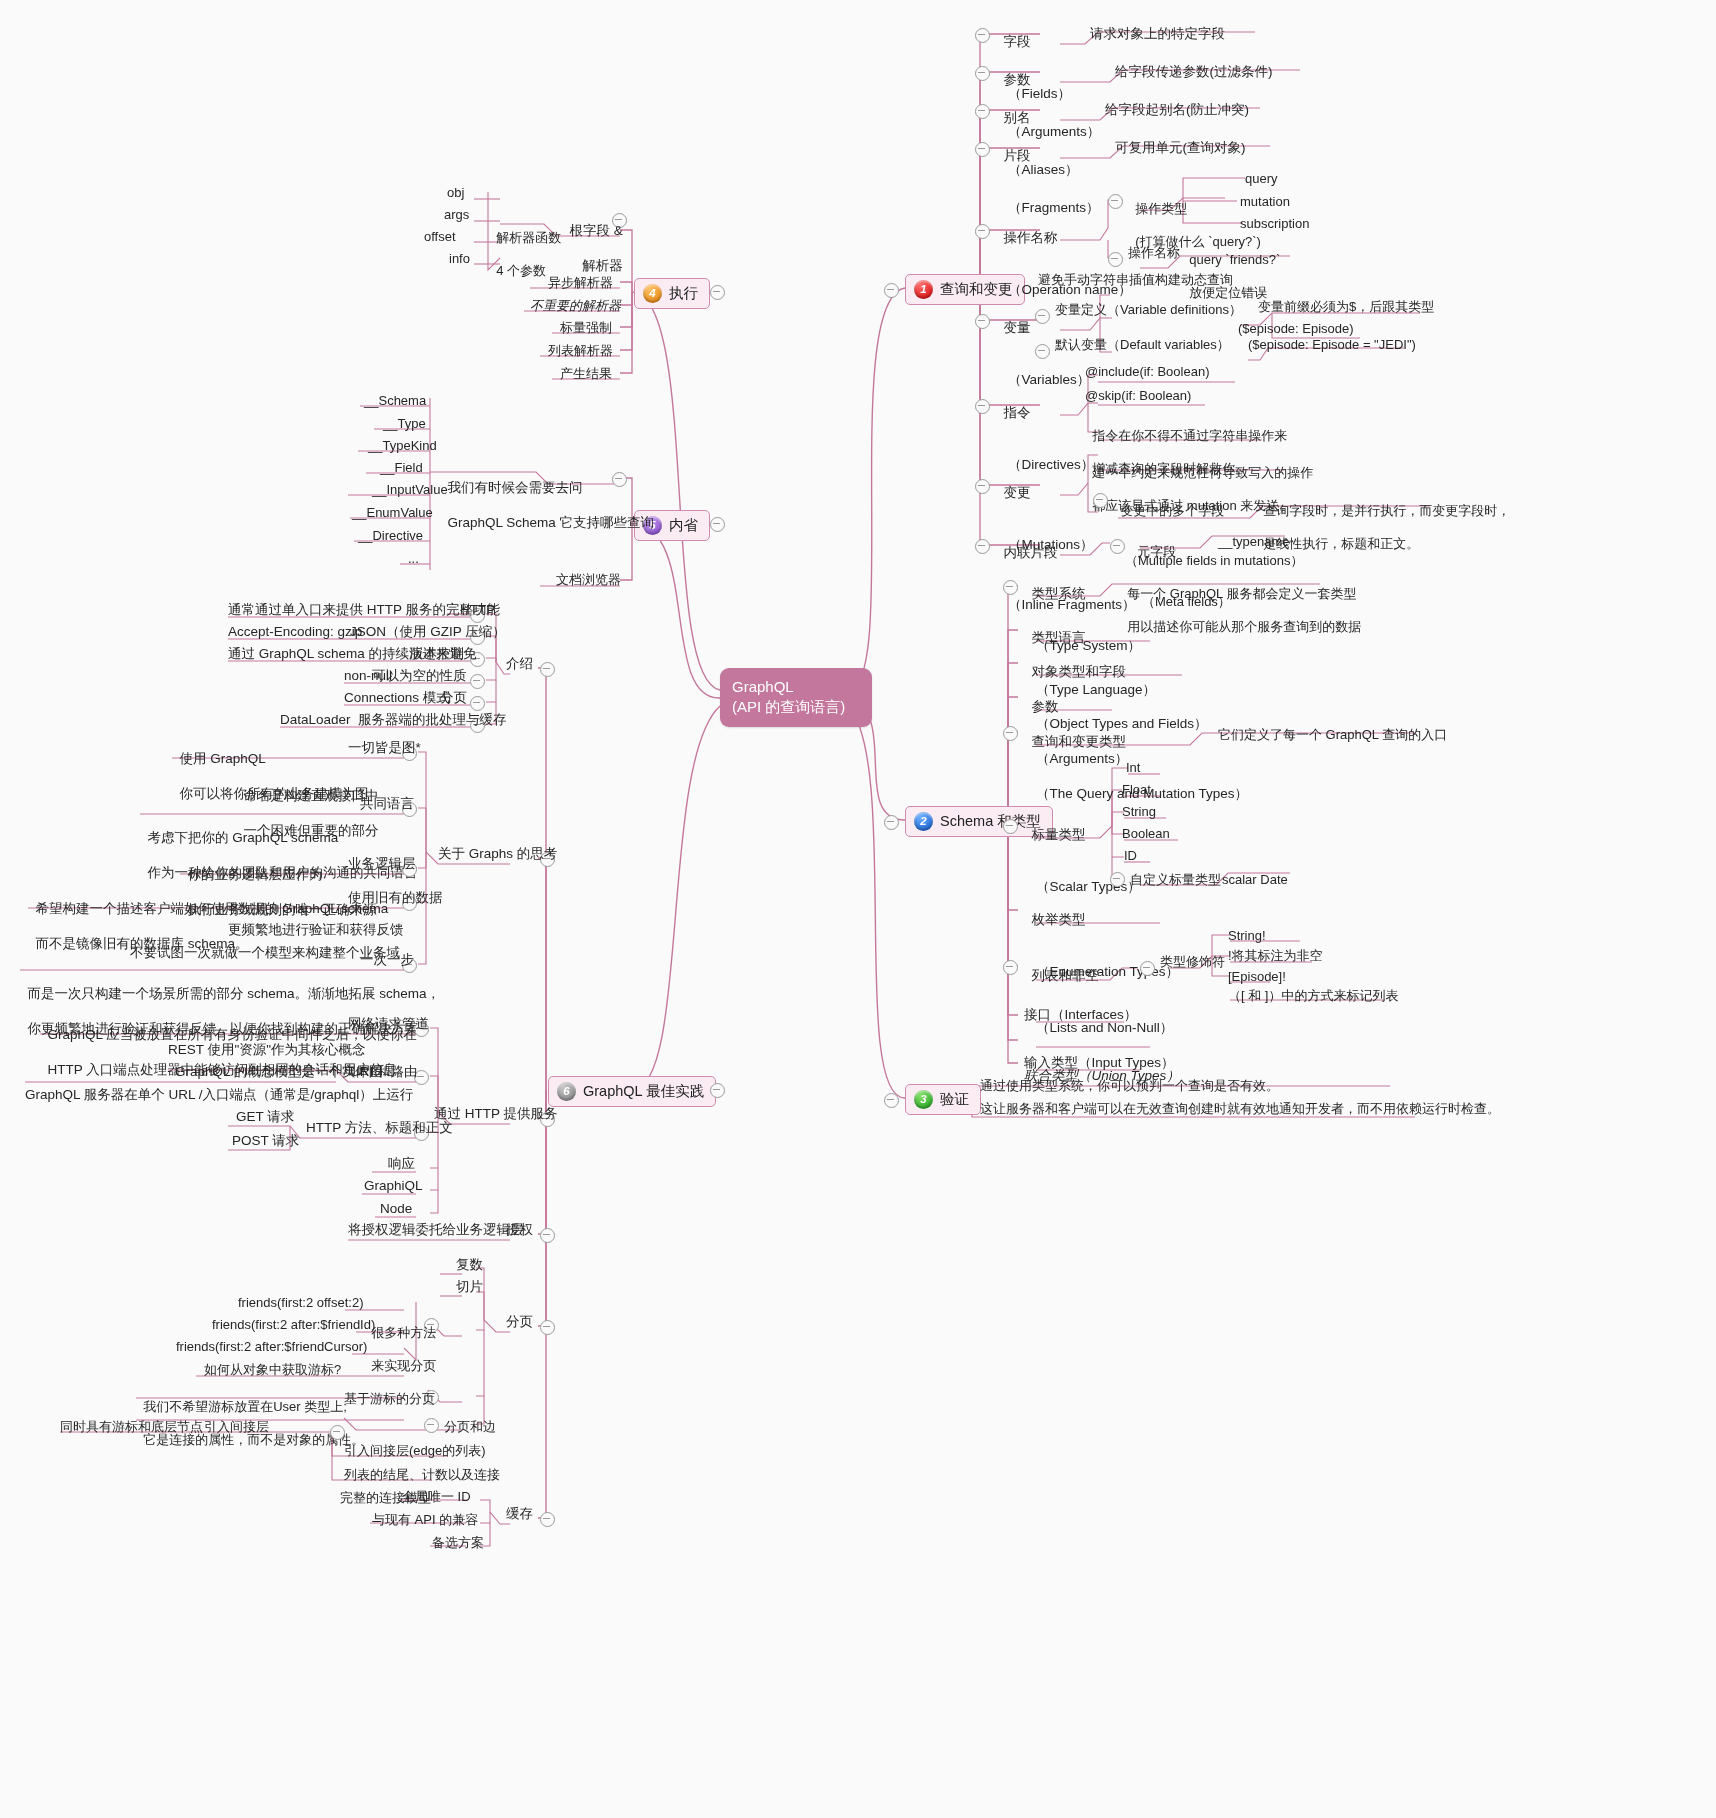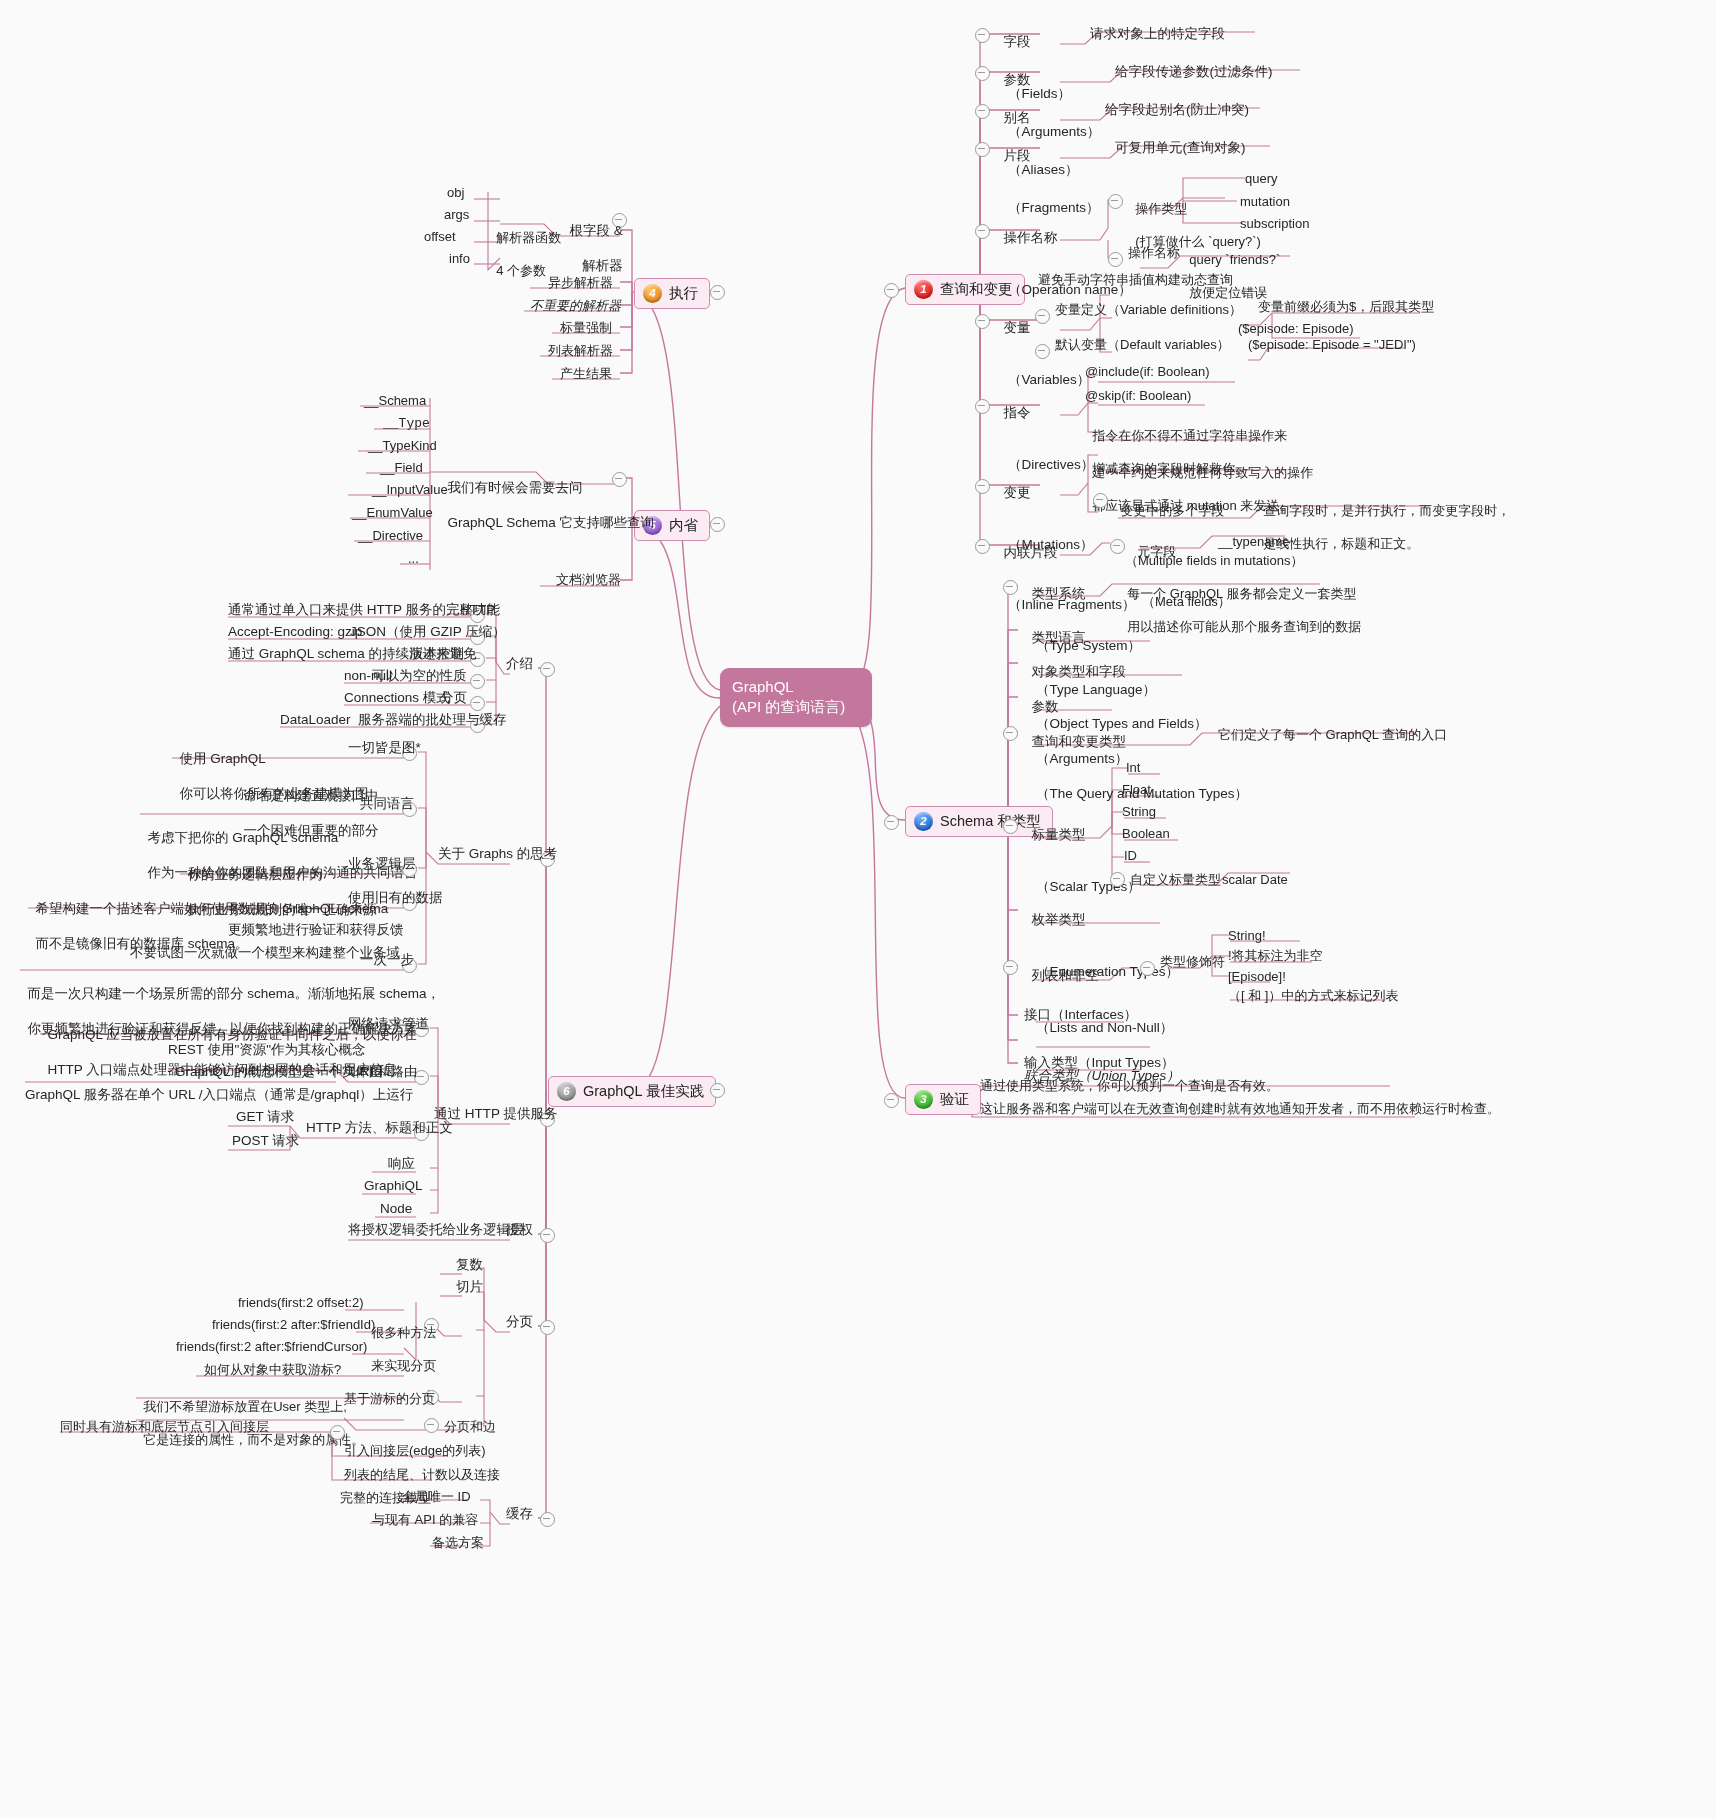--- a/index.html
+++ b/index.html
@@ -548,21 +548,21 @@
 <div class="node t2" style="left:560px;top:320px;">标量强制</div>
 <div class="node t2" style="left:548px;top:343px;">列表解析器</div>
 <div class="node t2" style="left:560px;top:366px;">产生结果</div>
 
 <div class="cc" style="left:612px;top:472px;"></div>
 <div class="node t" style="left:440px;top:462px;">
   <span>我们有时候会需要去问</span><br>
   <span>GraphQL Schema 它支持哪些查询</span>
 </div>
 <div class="node t2" style="left:364px;top:393px;">__Schema</div>
-<div class="node t2" style="left:383px;top:416px;font-family:Liberation Mono, monospace;">__Type</div>
+<div class="node t2" style="left:383px;top:416px;">__Type</div>
 <div class="node t2" style="left:368px;top:438px;">__TypeKind</div>
 <div class="node t2" style="left:380px;top:460px;">__Field</div>
 <div class="node t2" style="left:372px;top:482px;">__InputValue</div>
 <div class="node t2" style="left:352px;top:505px;">__EnumValue</div>
 <div class="node t2" style="left:358px;top:528px;">__Directive</div>
 <div class="node t2" style="left:408px;top:551px;">...</div>
 <div class="node t2" style="left:556px;top:572px;">文档浏览器</div>
 
 <div class="cc" style="left:540px;top:662px;"></div>
 <div class="node t" style="left:506px;top:655px;">介绍</div>

